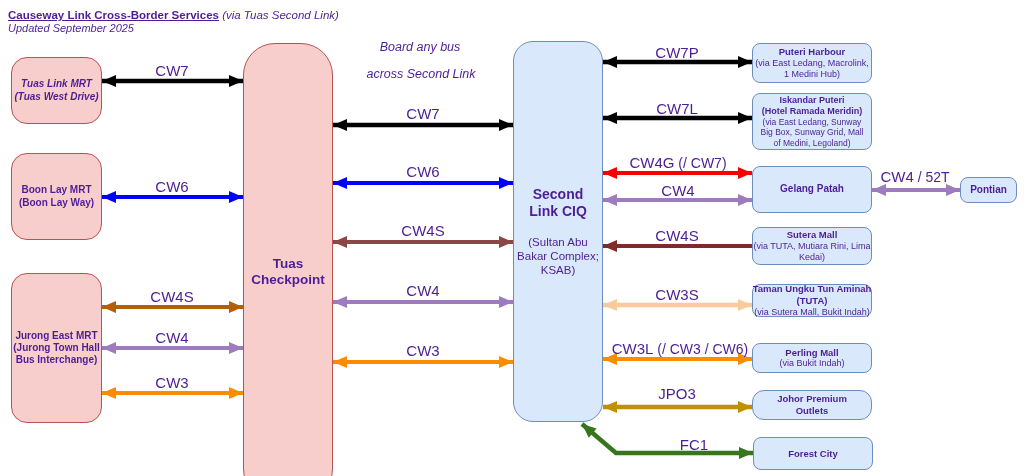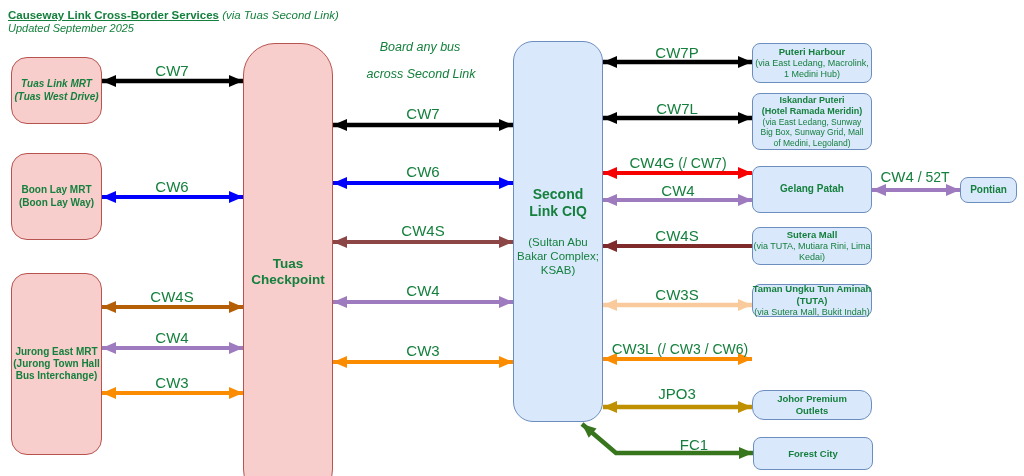--- a/index.html
+++ b/index.html
@@ -1,18 +1,18 @@
 <!DOCTYPE html>
 <html><head>
 <meta charset="utf-8">
 <style>
   html,body{margin:0;padding:0;background:#ffffff;}
   #canvas{
     position:relative;width:1024px;height:476px;background:#ffffff;
-    font-family:"Liberation Sans",sans-serif;overflow:hidden;color:#15803d;
+    font-family:"Liberation Sans",sans-serif;overflow:hidden;color:#4c1d95;
   }
   #arrows{position:absolute;left:0;top:0;width:1024px;height:476px;}
   .hdr{position:absolute;left:8px;top:8px;line-height:1.25;}
   .hdr-line1{font-size:11.5px;}
   .hdr-title{font-weight:bold;text-decoration:underline;}
   .hdr-suffix{font-style:italic;}
   .hdr-updated{font-size:11px;font-style:italic;}
   .note{position:absolute;transform:translateX(-50%);font-style:italic;font-size:12.5px;white-space:nowrap;}
   .box{
     position:absolute;box-sizing:border-box;display:flex;flex-direction:column;
@@ -142,21 +142,21 @@
   <div class="note" style="left:420px;top:40px;">Board any bus</div>
   <div class="note" style="left:421px;top:67px;">across Second Link</div>
 <div class="box pink" style="left: 11px; top: 57px; width: 91px; height: 67px; border-radius: 16px; font-style: italic; --ts: 10px;">
       <div class="bt">Tuas Link MRT</div>
       <div class="bt">(Tuas West Drive)</div>
     </div>
     <div class="box pink" style="left: 11px; top: 153px; width: 91px; height: 87px; border-radius: 16px; --ts: 10px;">
       <div class="bt">Boon Lay MRT</div>
       <div class="bt">(Boon Lay Way)</div>
     </div>
-    <div class="box pink" style="left: 11px; top: 273px; width: 91px; height: 182px; border-radius: 16px; --ts: 10px;">
+    <div class="box pink" style="left: 11px; top: 273px; width: 91px; height: 150px; border-radius: 16px; --ts: 10px;">
       <div class="bt">Jurong East MRT</div>
       <div class="bt">(Jurong Town Hall</div>
       <div class="bt">Bus Interchange)</div>
     </div>
     <div class="box pink" style="left: 243px; top: 43px; width: 90px; height: 458px; border-radius: 32px; --ts: 13.5px;">
       <div class="bt">Tuas</div>
       <div class="bt">Checkpoint</div>
     </div>
     <div class="box blue" style="left: 513px; top: 41px; width: 90px; height: 381px; border-radius: 20px; --ts: 14px; --ss: 11.5px;">
       <div class="bt">Second</div>
@@ -182,20 +182,24 @@
     </div>
     <div class="box blue" style="left: 752px; top: 227px; width: 120px; height: 38px; border-radius: 8px; --ts: 9.5px; --ss: 9px;">
       <div class="bt">Sutera Mall</div>
       <div class="bs">(via TUTA, Mutiara Rini, Lima</div>
       <div class="bs">Kedai)</div>
     </div>
     <div class="box blue" style="left: 752px; top: 284px; width: 120px; height: 33px; border-radius: 8px; --ts: 9.5px; --ss: 9px;">
       <div class="bt">Taman Ungku Tun Aminah</div>
       <div class="bt">(TUTA)</div>
       <div class="bs">(via Sutera Mall, Bukit Indah)</div>
+    </div>
+    <div class="box blue" style="left: 752px; top: 343px; width: 120px; height: 30px; border-radius: 8px; --ts: 9.5px; --ss: 9px;">
+      <div class="bt">Perling Mall</div>
+      <div class="bs">(via Bukit Indah)</div>
     </div>
     <div class="box blue" style="left: 752px; top: 390px; width: 120px; height: 30px; border-radius: 12px; --ts: 9.5px;">
       <div class="bt">Johor Premium</div>
       <div class="bt">Outlets</div>
     </div>
     <div class="box blue" style="left: 753px; top: 437px; width: 120px; height: 33px; border-radius: 8px; --ts: 9.5px;">
       <div class="bt">Forest City</div>
     </div>
     <div class="box blue" style="left: 960px; top: 177px; width: 57px; height: 26px; border-radius: 8px; --ts: 10px;">
       <div class="bt">Pontian</div>

